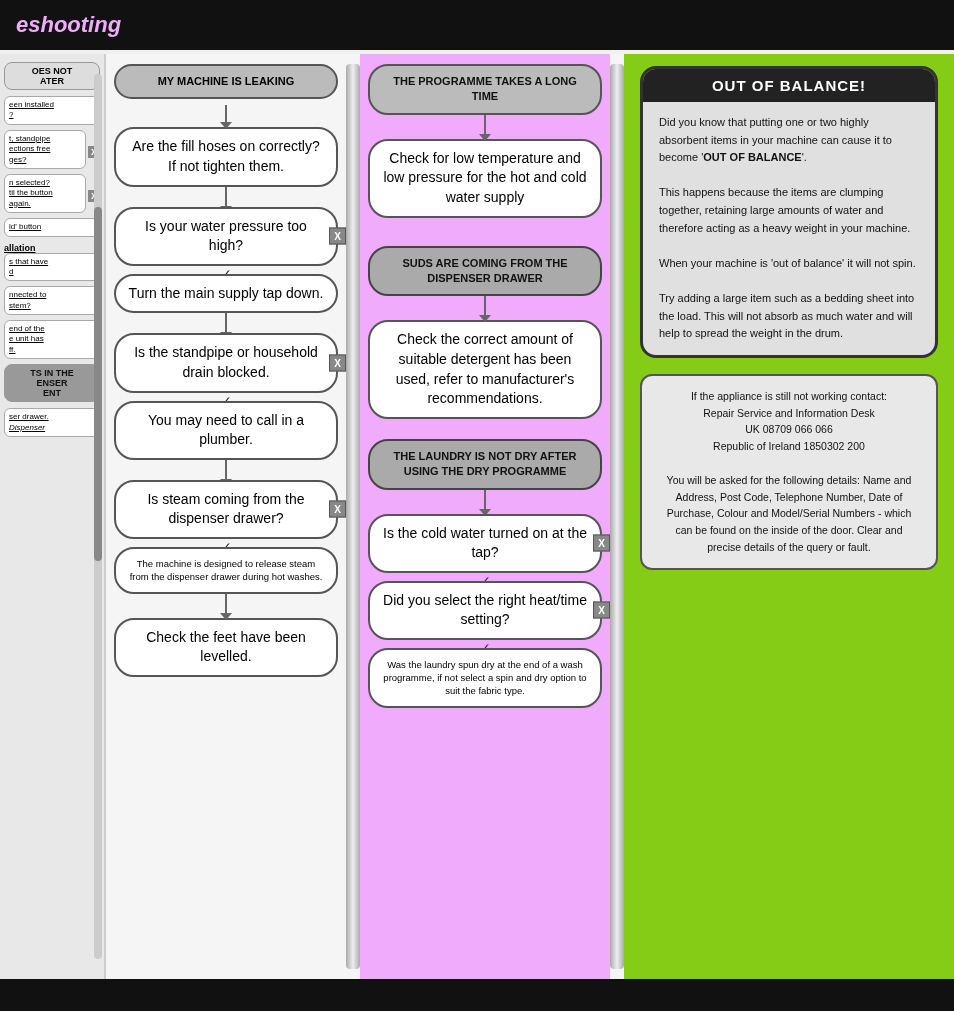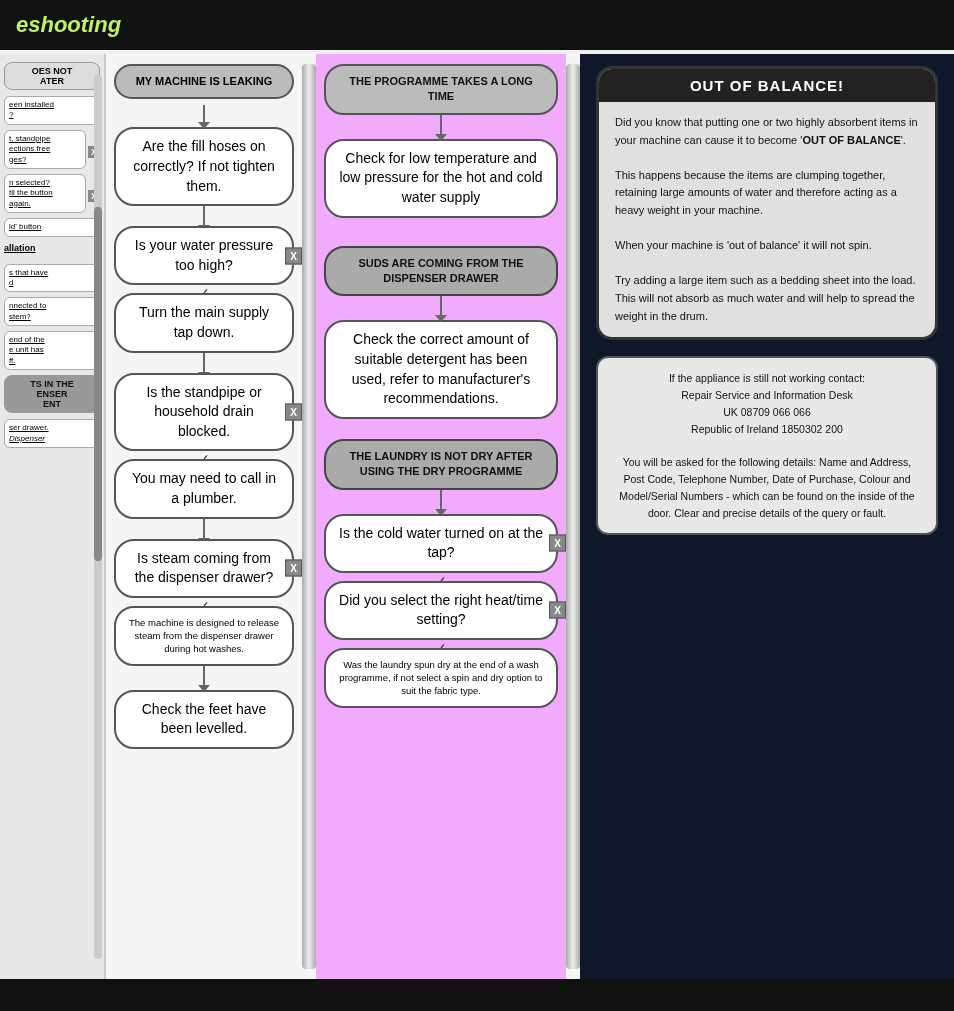--- a/index.html
+++ b/index.html
@@ -8,21 +8,21 @@
       height: 1011px;
       background: #f0f0f0;
       font-family: Arial, sans-serif;
       overflow: hidden;
       position: relative;
     }
 
     
     .header-bar {
       background: #111;
-      color: #bef264;
+      color: #f0abfc;
       font-style: italic;
       font-weight: bold;
       font-size: 22px;
       padding: 12px 16px;
       width: 100%;
     }
 
     
     .footer-bar {
       background: #111;
@@ -51,21 +51,21 @@
       background: #e8e8e8;
       border-right: 2px solid #ccc;
       padding: 8px 4px;
       font-size: 10px;
       overflow: hidden;
       position: relative;
     }
 
     
     .leaking-col {
-      width: 196px;
+      width: 240px;
       padding: 10px 8px;
       display: flex;
       flex-direction: column;
       align-items: center;
       position: relative;
       background: #f5f5f5;
     }
 
     
     .middle-col {
@@ -78,21 +78,21 @@
       background: #f0abfc;
     }
 
     
     .right-col {
       flex: 1;
       padding: 12px 16px;
       display: flex;
       flex-direction: column;
       gap: 16px;
-      background: #0f172a;
+      background: #84cc16;
     }
 
     
     .bubble {
       border: 2px solid #555;
       border-radius: 20px;
       background: #e8e8e8;
       padding: 8px 12px;
       text-align: center;
       font-size: 10px;
@@ -213,21 +213,21 @@
       border-radius: 6px;
       padding: 3px 4px;
       margin-bottom: 5px;
       text-decoration: underline;
     }
 
     .left-section-title {
       font-weight: bold;
       font-size: 9px;
       text-decoration: underline;
-      margin-bottom: 11px;
+      margin-bottom: 0;
       margin-top: 6px;
     }
 
     
     .scroll-track {
       position: absolute;
       right: 2px;
       top: 20px;
       bottom: 20px;
       width: 8px;

